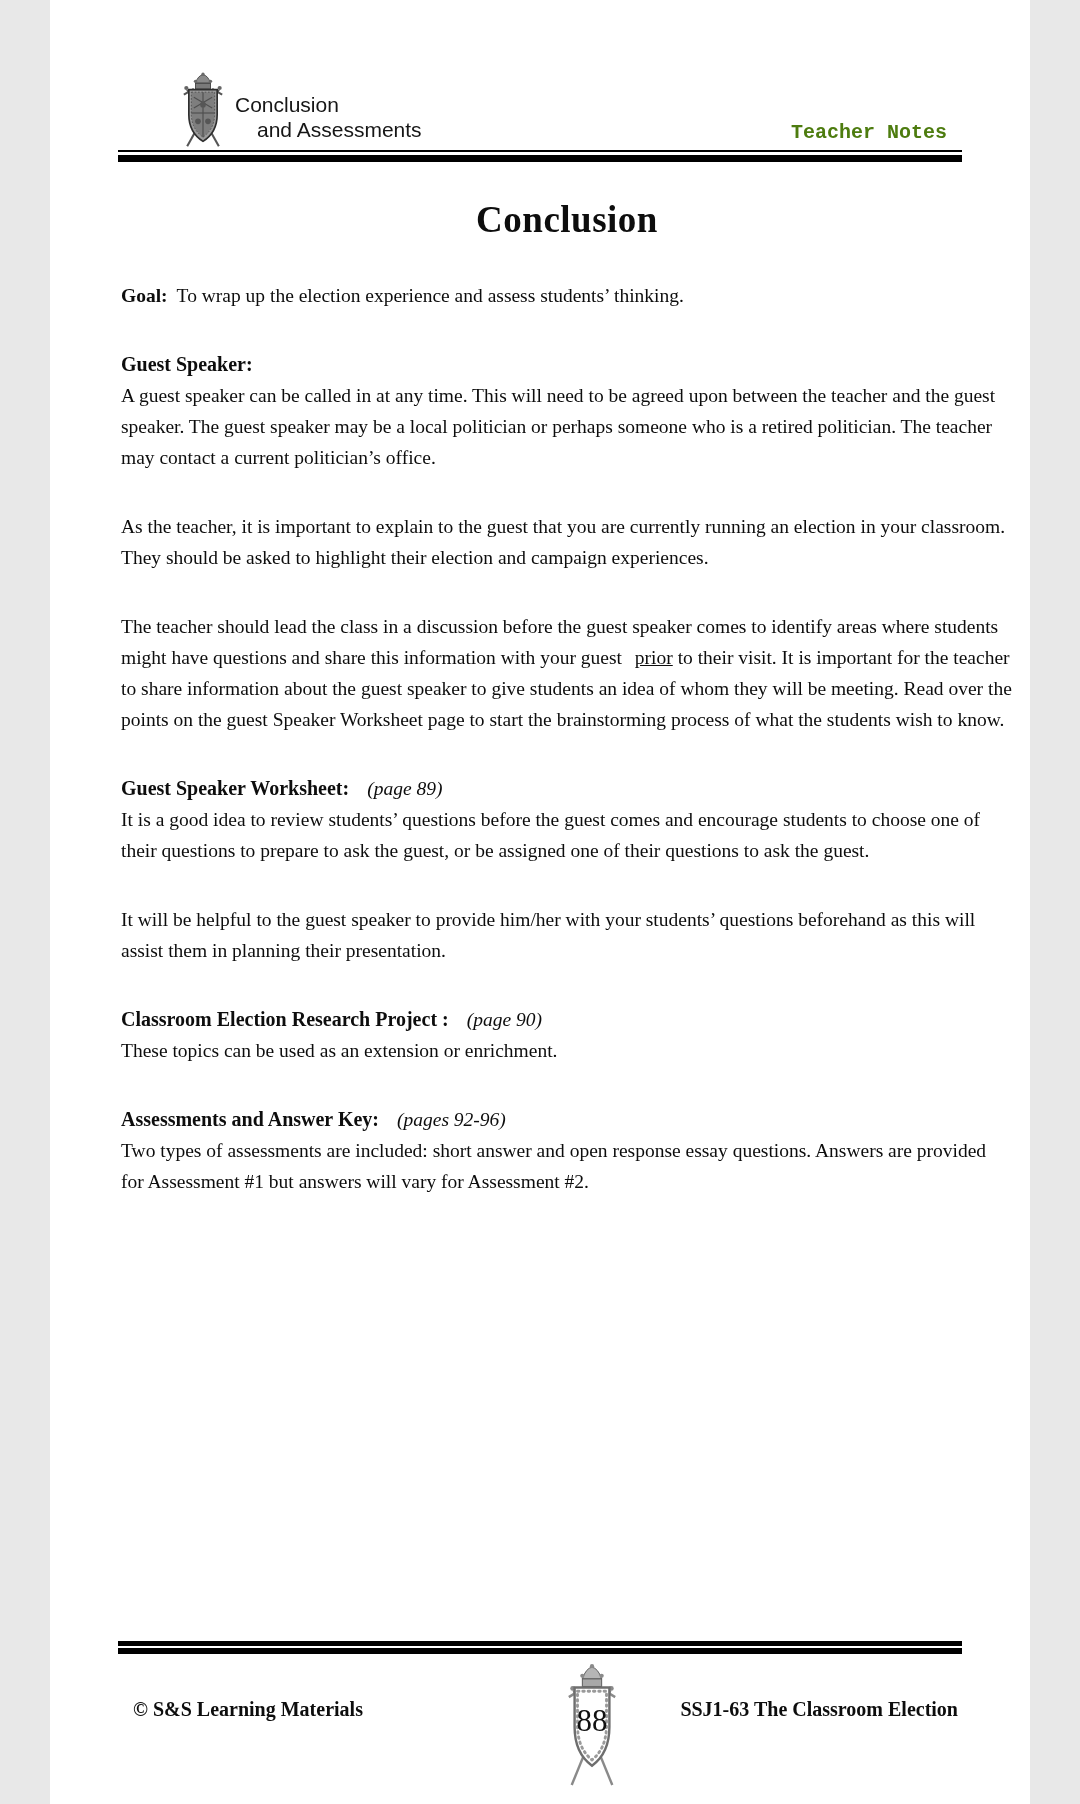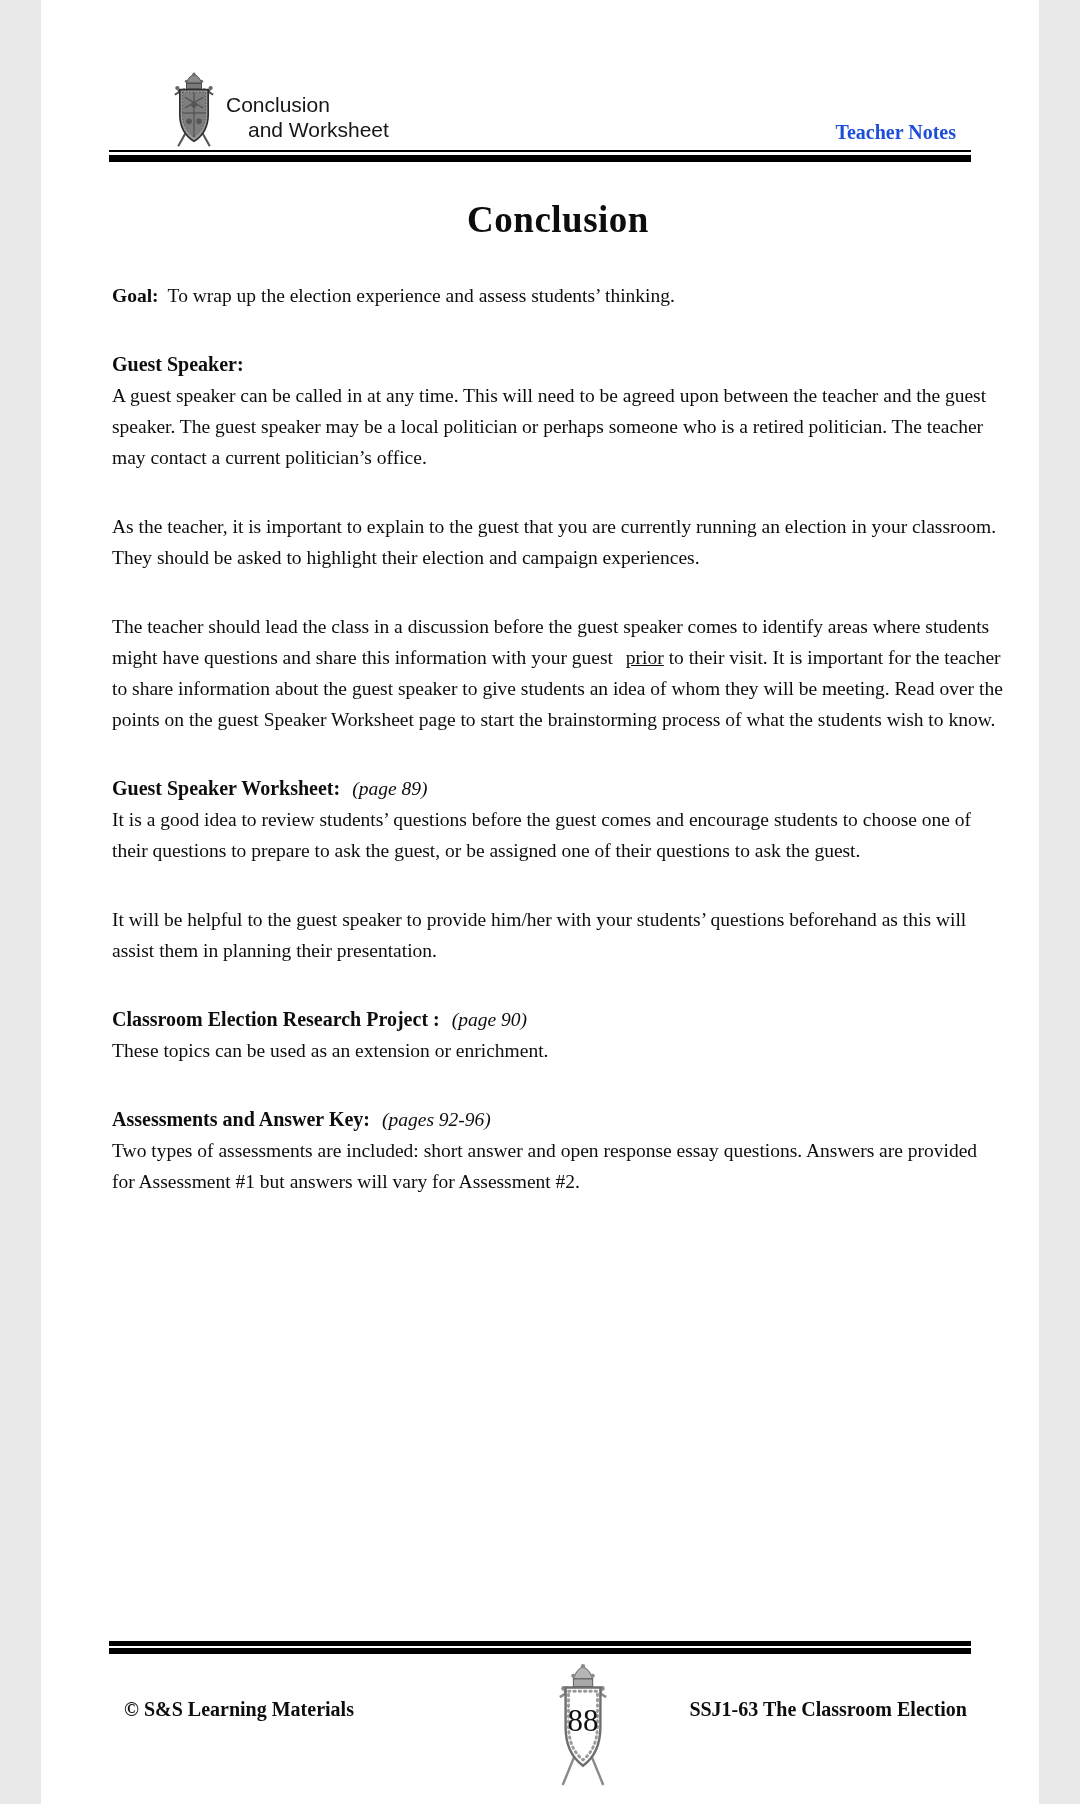--- a/index.html
+++ b/index.html
@@ -4,43 +4,42 @@
 <style>
   html,body { margin:0; padding:0; background:#e8e8e8; }
   .page {
     position:relative;
     width:980px; height:1804px;
     margin:0 auto;
     background:#ffffff;
     color:#0d0d0d;
     font-family:"Liberation Serif", serif;
     overflow:hidden;
-    padding-left:18px;
   }
 
   
   .crest-header { position:absolute; left:128px; top:70px; width:50px; height:86px; }
   .brand { position:absolute; left:185px; top:92px;
            font-family:"Liberation Sans", sans-serif;
            font-size:21px; line-height:25px; color:#161616; }
   .brand .line2 { margin-left:22px; }
   .corner-label { position:absolute; right:83px; top:121px;
-           font-family:Liberation Serif, serif;
-           font-weight:bold; font-size:20px; color:#1d4ed8; }
+           font-family:Liberation Mono, monospace;
+           font-weight:bold; font-size:20px; color:#4d7c0f; }
   .header-rule { position:absolute; left:68px; right:68px; top:150px; }
   .header-rule .thin  { height:2px; background:#000; margin-bottom:3px; }
   .header-rule .thick { height:7px; background:#000; }
 
   
   .doc { position:absolute; left:71px; top:198px; width:892px; }
   .doc h1 { margin:0 0 38px 0; text-align:center;
             font-size:37px; line-height:44px; font-weight:bold; letter-spacing:0.5px; }
   .doc p  { margin:0 0 38px 0; font-size:19.5px; line-height:31px; }
   .doc h2 { margin:0; font-size:20px; line-height:31px; font-weight:bold; }
-  .doc h2 .pageref { font-weight:normal; font-style:italic; font-size:19.5px; margin-left:12px; }
+  .doc h2 .pageref { font-weight:normal; font-style:italic; font-size:19.5px; margin-left:18px; }
   .goal-label { font-weight:bold; margin-right:9px; }
   .u { text-decoration:underline;margin-left:8px; }
 
   
   .footer-rule { position:absolute; left:68px; right:68px; top:1641px; }
   .footer-rule .bar1 { height:5px; background:#000; margin-bottom:2px; }
   .footer-rule .bar2 { height:6px; background:#000; }
   .footer-left  { position:absolute; left:83px;  top:1698px;
                   font-weight:bold; font-size:20px;text-align:right; }
   .footer-right { position:absolute; right:72px; top:1698px;
@@ -76,21 +75,21 @@
       <line x1="19" y1="31" x2="41" y2="44"></line>
       <line x1="41" y1="31" x2="19" y2="44"></line>
     </g>
     <circle cx="24" cy="60" r="3.4" fill="#565656"></circle>
     <circle cx="36" cy="60" r="3.4" fill="#565656"></circle>
     <circle cx="30" cy="40" r="3.4" fill="#565656"></circle>
   </svg>
 
   <div class="brand">
     <div class="line1">Conclusion</div>
-    <div class="line2">and Worksheet</div>
+    <div class="line2">and Assessments</div>
   </div>
   <div class="corner-label">Teacher Notes</div>
 
   <div class="header-rule">
     <div class="thin"></div>
       <div class="thick"></div>
   </div>
 
   <main class="doc">
 

